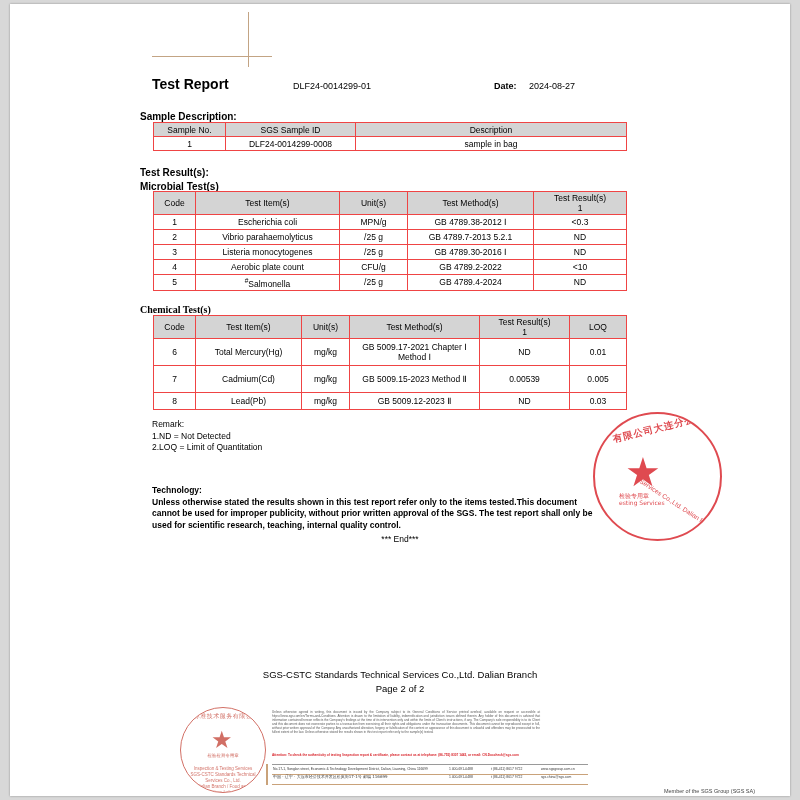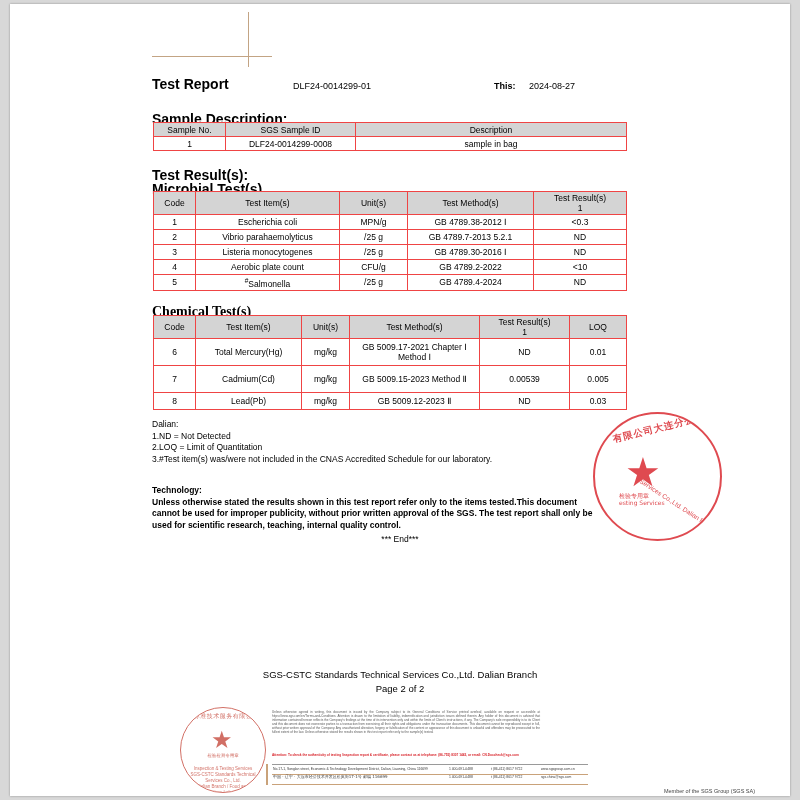--- a/index.html
+++ b/index.html
@@ -87,24 +87,24 @@
     position: absolute;
     left: 519px;
     top: 77px;
     font-size: 9px;
     color: #000;
   }
 
   
   .sect-head {
     position: absolute;
-    font-size: 14px;
+    font-size: 10px;
     font-weight: bold;
     color: #000;
-    left: 142px;
+    left: 130px;
   }
   #h-sample-desc { top: 107px; }
   #h-test-results { top: 163px; }
   #h-microbial { top: 177px; }
   #h-chemical { top: 300px; font-family: Liberation Serif, serif; }
 
   
   table.rpt {
     position: absolute;
     border-collapse: collapse;
@@ -374,21 +374,21 @@
 
 <div class="page">
 
   <div class="logo-wrap">
     <div class="logo-hline"></div>
     <div class="logo-vline"></div>
   </div>
 
   <div class="report-title">Test Report</div>
   <div class="report-no">DLF24-0014299-01</div>
-  <div class="date-label">This:</div>
+  <div class="date-label">Date:</div>
   <div class="date-value">2024-08-27</div>
 
   <div class="sect-head" id="h-sample-desc">Sample Description:</div>
 
   <table class="rpt" id="tbl-sample">
     <colgroup>
         <col style="width:72px">
         <col style="width:130px">
         <col>
       </colgroup>
@@ -516,24 +516,23 @@
         <td class="short">Lead(Pb)</td>
         <td class="short">mg/kg</td>
         <td class="short">GB 5009.12-2023 Ⅱ</td>
         <td class="short">ND</td>
         <td class="short">0.03</td>
       </tr>
     </tbody>
   </table>
 
   <div class="block-text" id="remark-block">
-    <div>Dalian:</div>
+    <div>Remark:</div>
     <div>1.ND = Not Detected</div>
     <div>2.LOQ = Limit of Quantitation</div>
-    <div>3.#Test item(s) was/were not included in the CNAS Accredited Schedule for our laboratory.</div>
   </div>
 
   <div class="block-text" id="attention-block">
     <div>Technology:</div>
     <div class="strong-line">Unless otherwise stated the results shown in this test report refer only to the items tested.This document cannot be used for improper publicity, without prior written approval of the SGS. The test report shall only be used for scientific research, teaching, internal quality control.</div>
   </div>
   <div id="end-mark">*** End***</div>
 
   <div class="seal-right">
     <div class="cn-arc">有限公司大连分公司</div>

